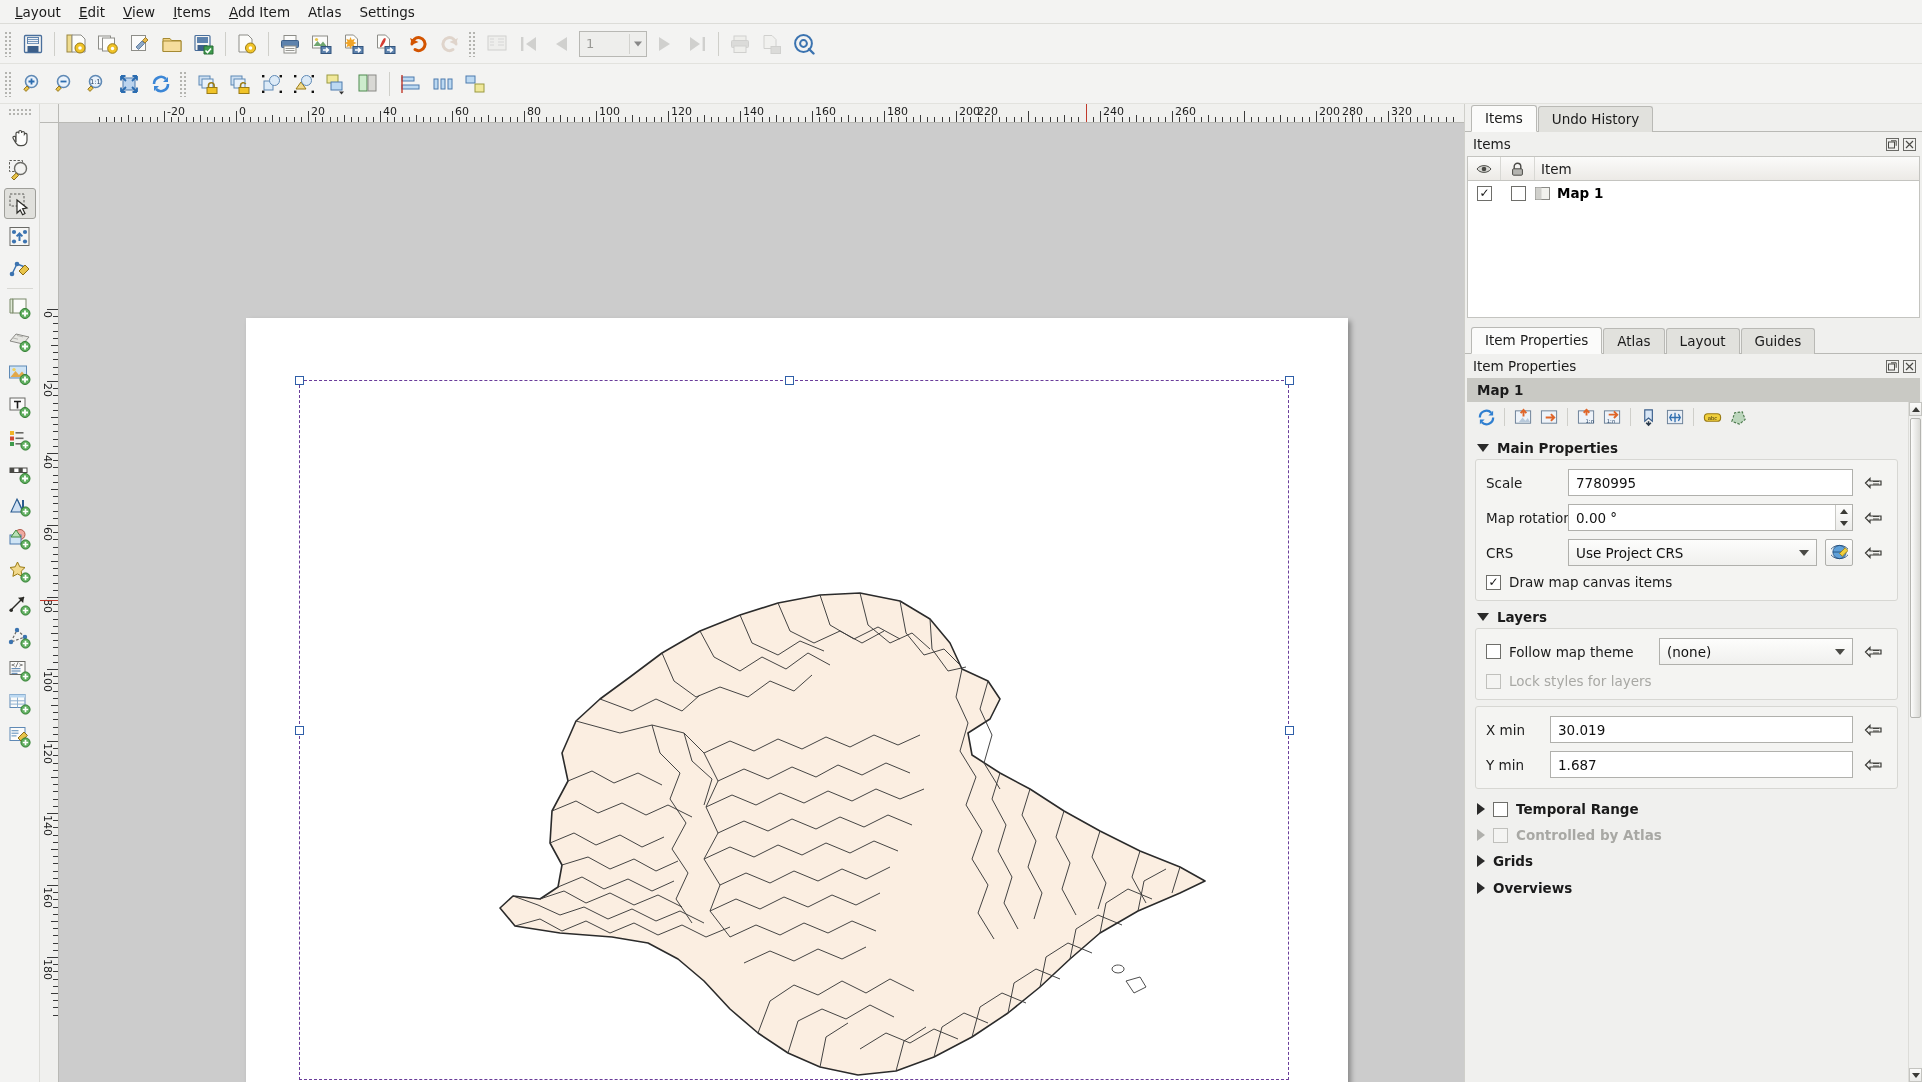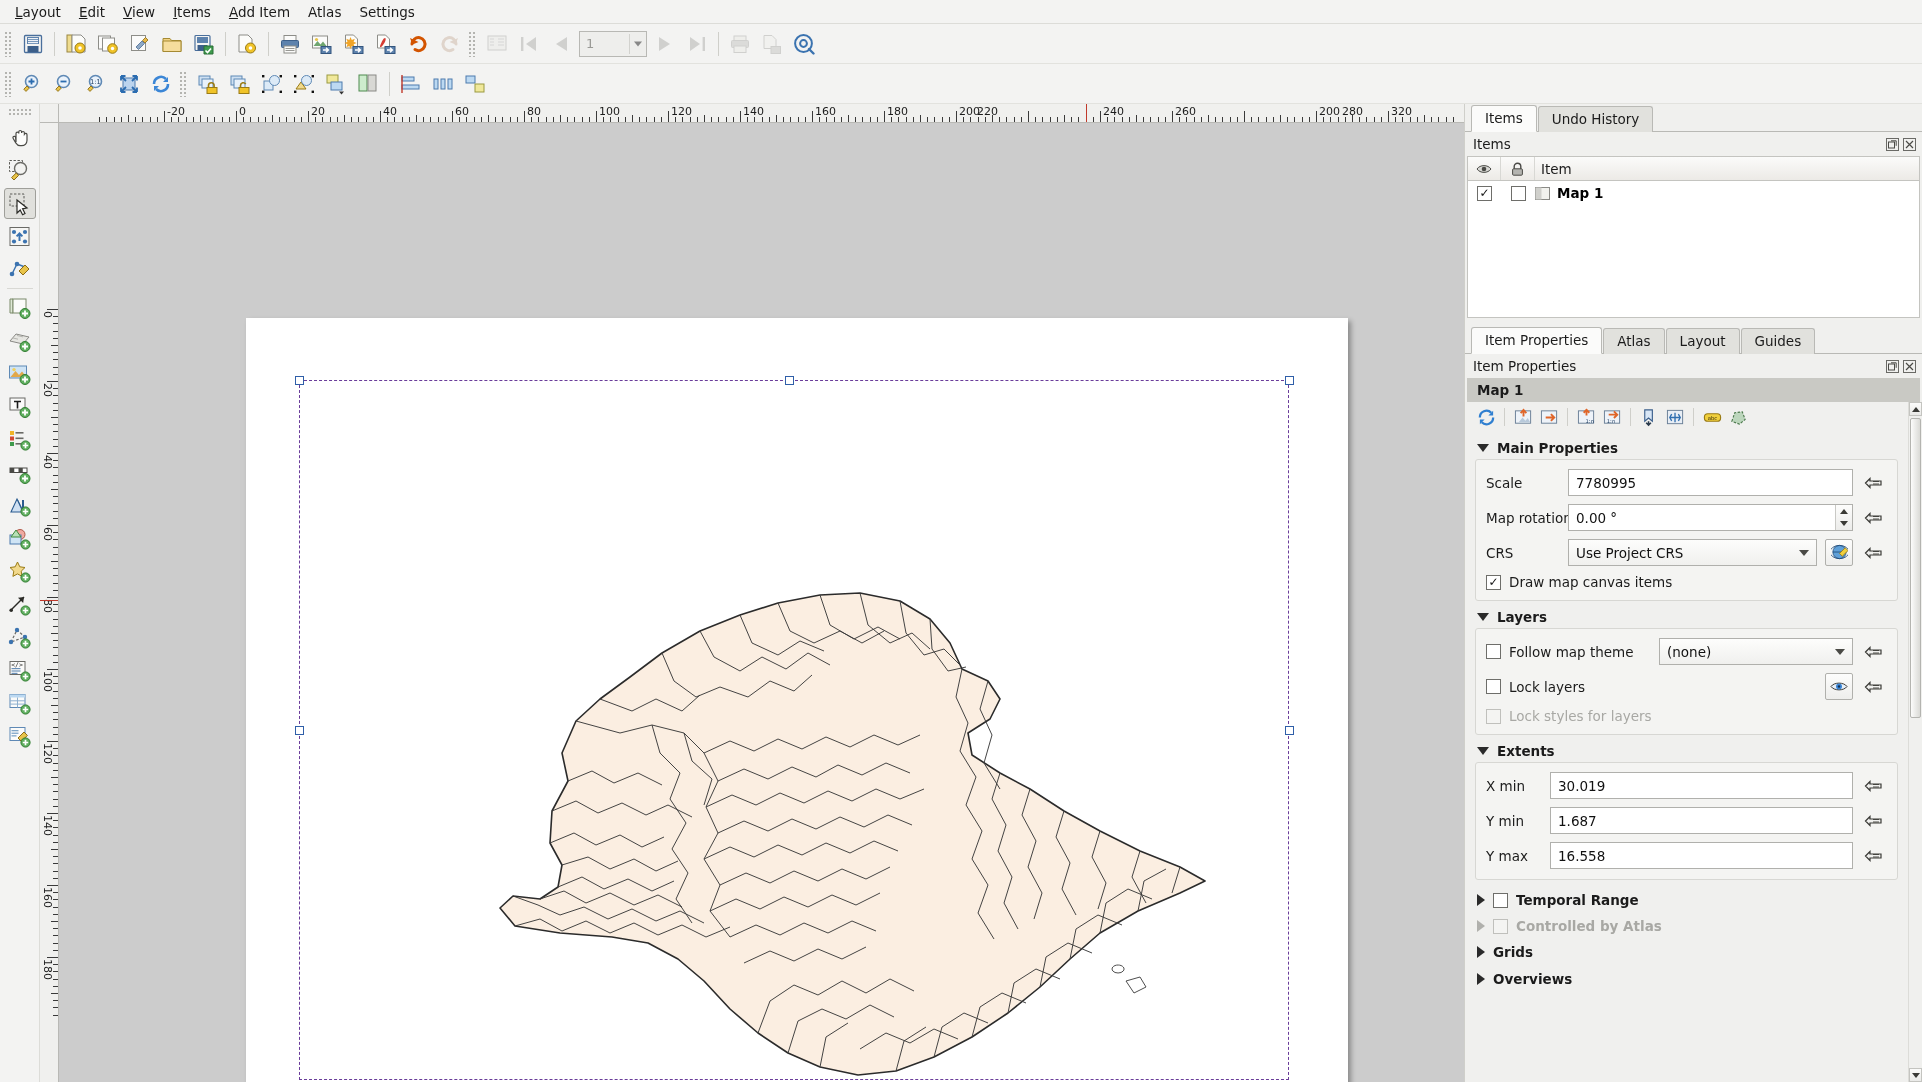--- a/index.html
+++ b/index.html
@@ -1399,49 +1399,28 @@
                   <span class="cv">(none)</span>
                   <span class="cb-caret"></span>
                 </span>
                 <span class="databtn">
                   <svg width="20" height="18" viewBox="0 0 20 18">
                       <path d="M1.5 9 L6 4.5 V7 h11 v4 H6 v2.5z" fill="#f0f0ee" stroke="#3a3a36" stroke-width="1.2"></path>
                       <path d="M9 7.5 h6 M9 10 h6" stroke="#3a3a36" stroke-width=".9"></path>
                     </svg>
                 </span>
               </div>
-              <div class="frow">
-                <span class="chk"></span>
-                <span class="flabel" style="flex:1 1 auto;">Lock layers</span>
-                <span class="iconbtn">
-                  <svg width="18" height="15" viewBox="0 0 18 15">
-                    <path d="M1 7.5 C4 3 14 3 17 7.5 C14 12 4 12 1 7.5z" fill="#e6eef7" stroke="#3a3a36" stroke-width="1"></path>
-                    <circle cx="9" cy="7.5" r="3" fill="#3b86d6"></circle>
-                      <circle cx="9" cy="7.5" r="1.2" fill="#14304f"></circle>
-                  </svg>
-                </span>
-                <span class="databtn">
-                  <svg width="20" height="18" viewBox="0 0 20 18">
-                      <path d="M1.5 9 L6 4.5 V7 h11 v4 H6 v2.5z" fill="#f0f0ee" stroke="#3a3a36" stroke-width="1.2"></path>
-                      <path d="M9 7.5 h6 M9 10 h6" stroke="#3a3a36" stroke-width=".9"></path>
-                    </svg>
-                </span>
-              </div>
               <div class="chk-row dim">
                 <span class="chk disabled"></span>
                 <span>Lock styles for layers</span>
               </div>
             </div>
           </div>
 
           <div class="group">
-            <div class="group-head">
-              <span class="tri-down"></span>
-              <span>Extents</span>
-            </div>
             <div class="group-body">
               <div class="frow">
                 <span class="flabel w-ext">X min</span>
                 <span class="finput">30.019</span>
                 <span class="databtn">
                   <svg width="20" height="18" viewBox="0 0 20 18">
                       <path d="M1.5 9 L6 4.5 V7 h11 v4 H6 v2.5z" fill="#f0f0ee" stroke="#3a3a36" stroke-width="1.2"></path>
                       <path d="M9 7.5 h6 M9 10 h6" stroke="#3a3a36" stroke-width=".9"></path>
                     </svg>
                 </span>
@@ -1449,30 +1428,20 @@
               <div class="frow">
                 <span class="flabel w-ext">Y min</span>
                 <span class="finput">1.687</span>
                 <span class="databtn">
                   <svg width="20" height="18" viewBox="0 0 20 18">
                       <path d="M1.5 9 L6 4.5 V7 h11 v4 H6 v2.5z" fill="#f0f0ee" stroke="#3a3a36" stroke-width="1.2"></path>
                       <path d="M9 7.5 h6 M9 10 h6" stroke="#3a3a36" stroke-width=".9"></path>
                     </svg>
                 </span>
               </div>
-              <div class="frow">
-                <span class="flabel w-ext">Y max</span>
-                <span class="finput">16.558</span>
-                <span class="databtn">
-                  <svg width="20" height="18" viewBox="0 0 20 18">
-                      <path d="M1.5 9 L6 4.5 V7 h11 v4 H6 v2.5z" fill="#f0f0ee" stroke="#3a3a36" stroke-width="1.2"></path>
-                      <path d="M9 7.5 h6 M9 10 h6" stroke="#3a3a36" stroke-width=".9"></path>
-                    </svg>
-                </span>
-              </div>
             </div>
           </div>
 
           <div class="collapsed-row" style="margin-top:12px;">
             <span class="tri-right"></span>
             <span class="chk"></span>
             <span>Temporal Range</span>
           </div>
           <div class="collapsed-row dim" style="margin-top:10px;">
             <span class="tri-right dim"></span>

